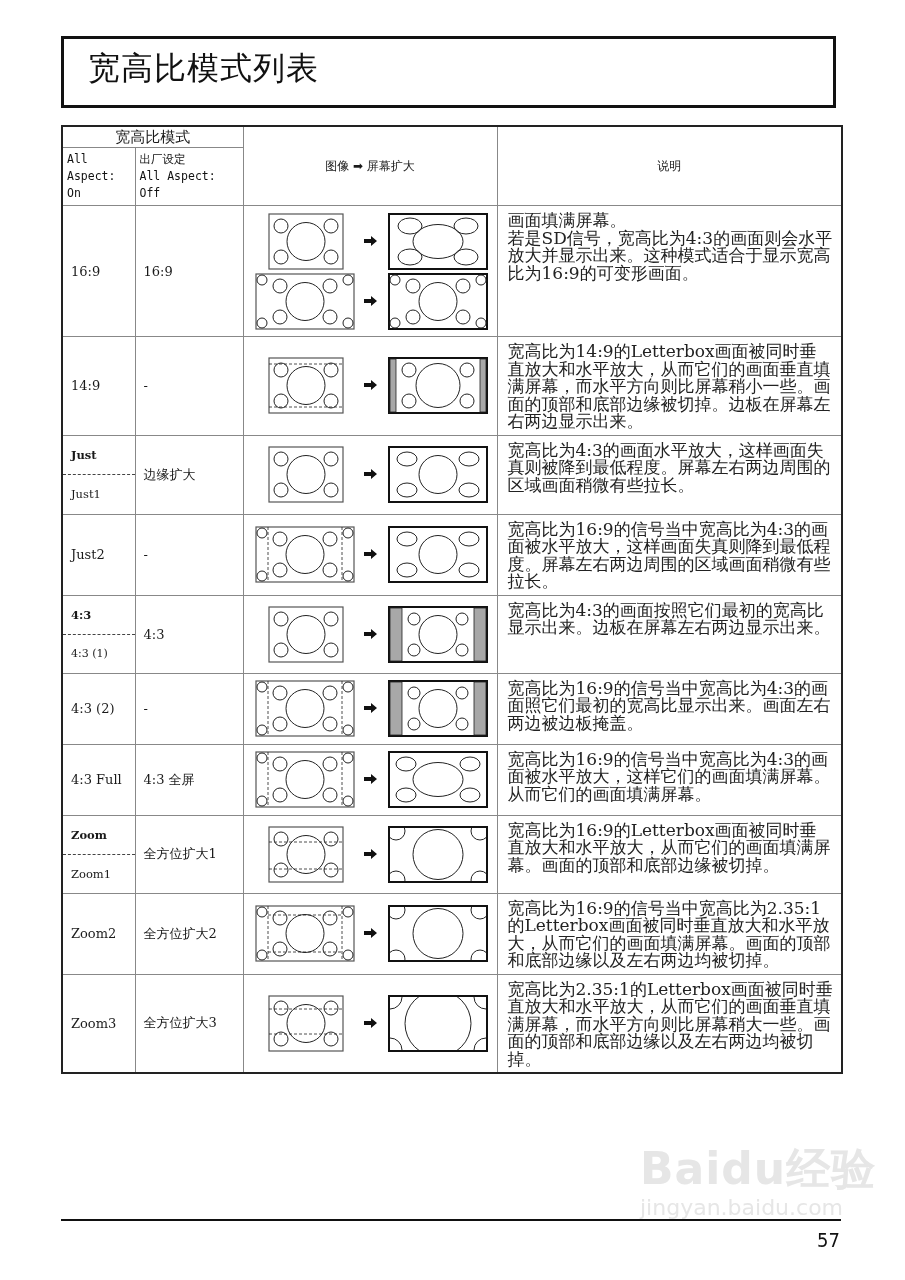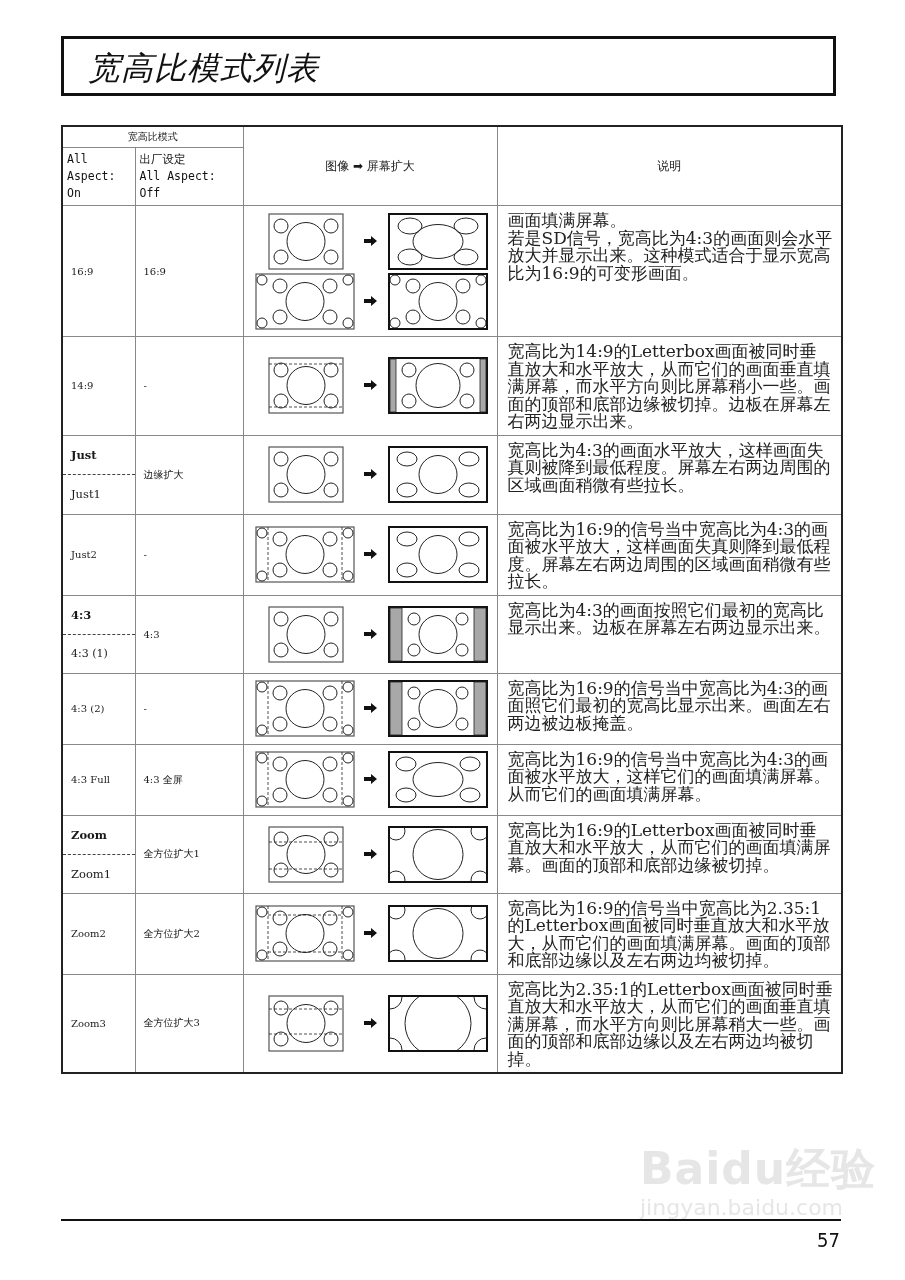--- a/index.html
+++ b/index.html
@@ -1,25 +1,25 @@
 <!DOCTYPE html>
 <html><head>
 <meta charset="utf-8">
 <style>
   html, body { margin:0; padding:0; background:#fff; }
   body { width:905px; height:1280px; position:relative; font-family:"DejaVu Serif","Liberation Serif",serif; color:#1a1a1a; overflow:hidden; }
-  .title-box { position:absolute; left:61px; top:36px; width:775px; height:60px; border:3px solid #111; box-sizing:border-box;font-style:italic; }
+  .title-box { position:absolute; left:61px; top:36px; width:775px; height:72px; border:3px solid #111; box-sizing:border-box; }
   .title-text { position:absolute; left:24px; top:8px; font-family:"DejaVu Sans","Liberation Sans",sans-serif; font-size:32px; font-weight:normal; color:#111; letter-spacing:1px; }
   table.modes { position:absolute; left:61px; top:125px; width:780px; border-collapse:collapse; border:2px solid #222; table-layout:fixed; }
   table.modes td, table.modes th { border:1px solid #888; padding:0; vertical-align:middle; font-weight:normal; }
   .hdr { font-family:"DejaVu Sans Mono","Liberation Mono",monospace; font-size:11.5px; color:#111; }
-  .hdr-top { text-align:center; height:20px; font-family:"DejaVu Sans","Liberation Sans",sans-serif; font-size:10px; }
+  .hdr-top { text-align:center; height:20px; font-family:"DejaVu Sans","Liberation Sans",sans-serif; font-size:15px; }
   .hdr-sub { text-align:left; vertical-align:top !important; padding:3px 4px !important; line-height:17px; }
   .hdr-mid { text-align:center; font-family:"DejaVu Sans","Liberation Sans",sans-serif; font-size:12px; }
-  .mode-cell { font-size:10px; padding-left:8px !important; }
+  .mode-cell { font-size:13px; padding-left:8px !important; }
   .split { display:flex; flex-direction:column; height:100%; }
   .split .a, .split .b { flex:1; display:flex; align-items:center; padding-left:8px; }
   .split .a { border-bottom:1px dashed #444;font-weight:bold; }
   .desc { font-size:17px; line-height:17.5px; vertical-align:top !important; padding:6px 8px 4px 10px !important; color:#222; }
   .img-cell { text-align:center; }
   .img-cell svg { display:block; margin:0 auto; }
   .footer-line { position:absolute; left:61px; top:1219px; width:780px; height:2px; background:#111; }
   .page-num { position:absolute; left:817px; top:1228px; font-family:"DejaVu Sans Condensed","DejaVu Sans","Liberation Sans",sans-serif; font-size:20px; color:#111; }
   .wm { position:absolute; left:640px; top:1140px; color:#e6e6e6; font-family:"DejaVu Sans","Liberation Sans",sans-serif; }
   .wm .big { font-size:44px; font-weight:bold; letter-spacing:1px; }

